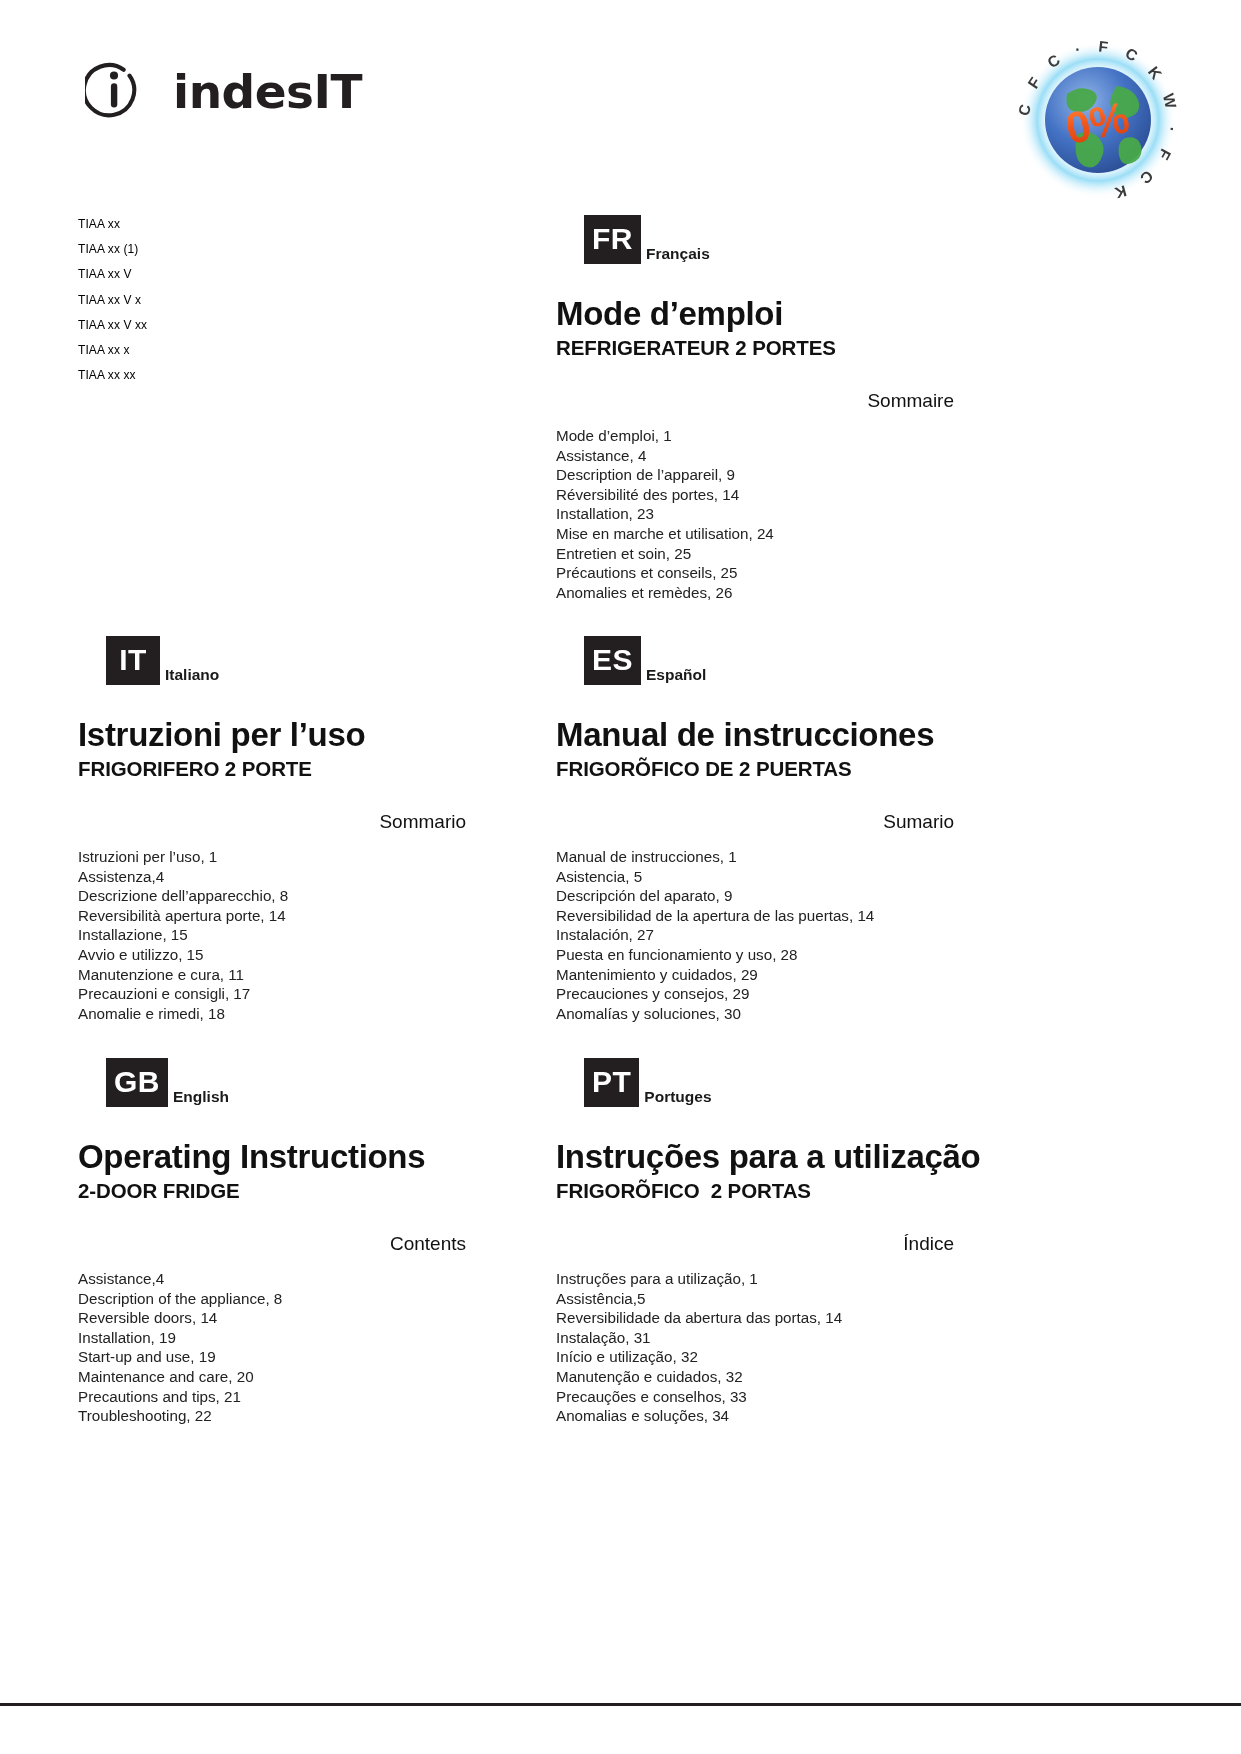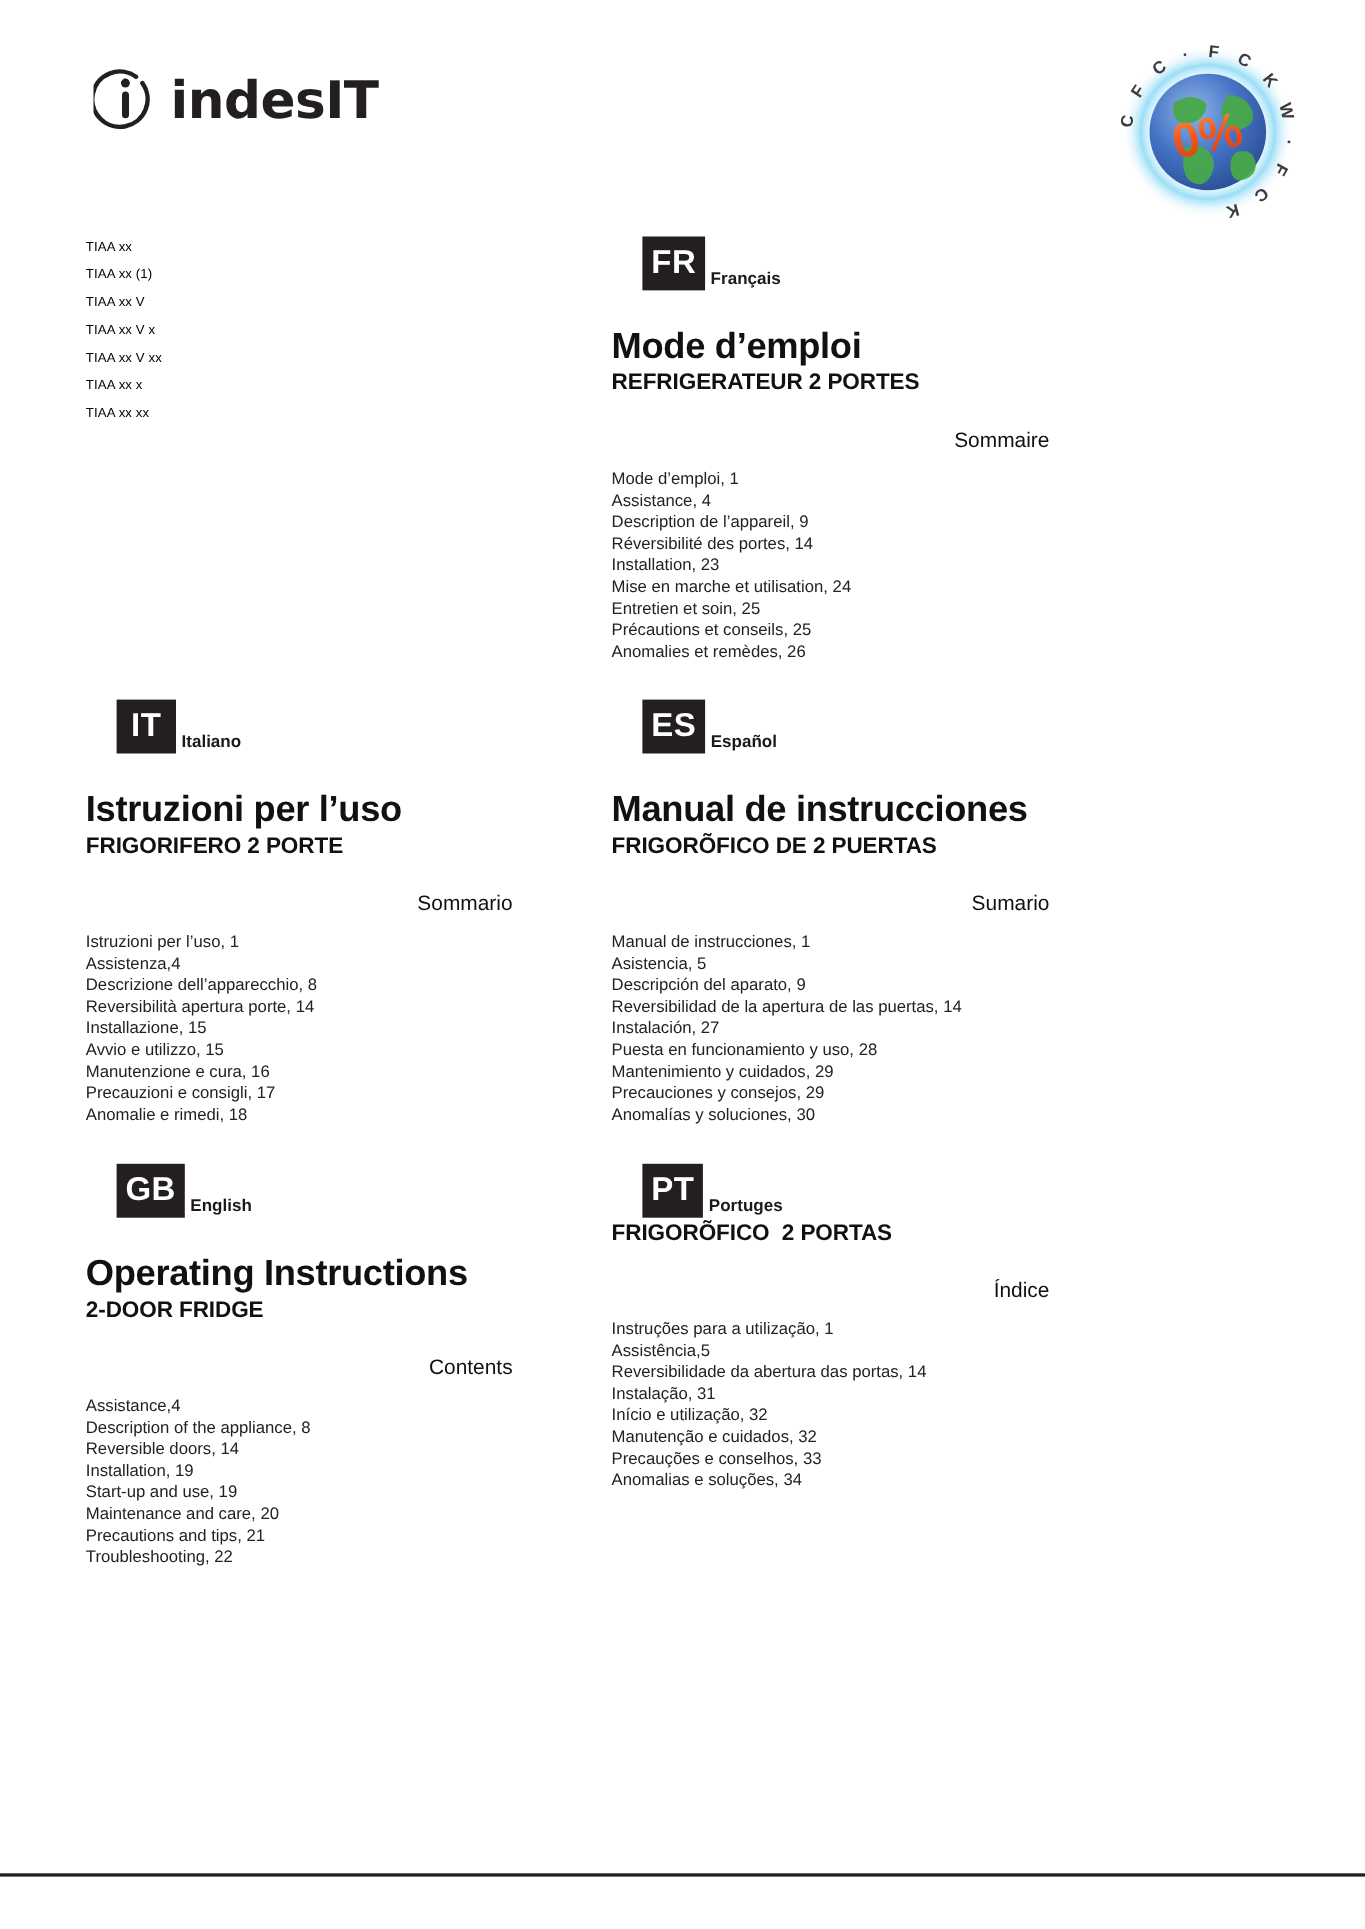--- a/index.html
+++ b/index.html
@@ -29,21 +29,21 @@
     right: 0;
     height: 210px;
   }
 
   .brand-logo {
     position: absolute;
     left: 85px;
     top: 62px;
     display: flex;
     align-items: center;
-    gap: 12px;
+    gap: 30px;
   }
   .brand-mark {
     width: 58px;
     height: 58px;
     flex: 0 0 auto;
   }
   .brand-word {
     font-size: 47px;
     font-weight: 700;
     letter-spacing: -0.5px;
@@ -243,21 +243,21 @@
       <div class="lang-title">Istruzioni per l’uso</div>
       <div class="lang-subtitle">FRIGORIFERO 2 PORTE</div>
       <div class="toc-heading">Sommario</div>
       <div class="toc-list">
         <div>Istruzioni per l’uso, 1</div>
         <div>Assistenza,4</div>
         <div>Descrizione dell’apparecchio, 8</div>
         <div>Reversibilità apertura porte, 14</div>
         <div>Installazione, 15</div>
         <div>Avvio e utilizzo, 15</div>
-        <div>Manutenzione e cura, 16</div>
+        <div>Manutenzione e cura, 11</div>
         <div>Precauzioni e consigli, 17</div>
         <div>Anomalie e rimedi, 18</div>
       </div>
     </div>
 
     <div class="lang-block" style="top:1055px;">
       <div class="lang-tag">
         <span class="lang-code">GB</span>
         <span class="lang-name">English</span>
       </div>
@@ -319,20 +319,21 @@
         <div>Precauciones y consejos, 29</div>
         <div>Anomalías y soluciones, 30</div>
       </div>
     </div>
 
     <div class="lang-block" style="top:1055px;">
       <div class="lang-tag">
         <span class="lang-code">PT</span>
         <span class="lang-name">Portuges</span>
       </div>
+      <div class="lang-title">Instruções para a utilização</div>
       <div class="lang-subtitle">FRIGORÕFICO  2 PORTAS</div>
       <div class="toc-heading">Índice</div>
       <div class="toc-list">
         <div>Instruções para a utilização, 1</div>
         <div>Assistência,5</div>
         <div>Reversibilidade da abertura das portas, 14</div>
         <div>Instalação, 31</div>
         <div>Início e utilização, 32</div>
         <div>Manutenção e cuidados, 32</div>
         <div>Precauções e conselhos, 33</div>

